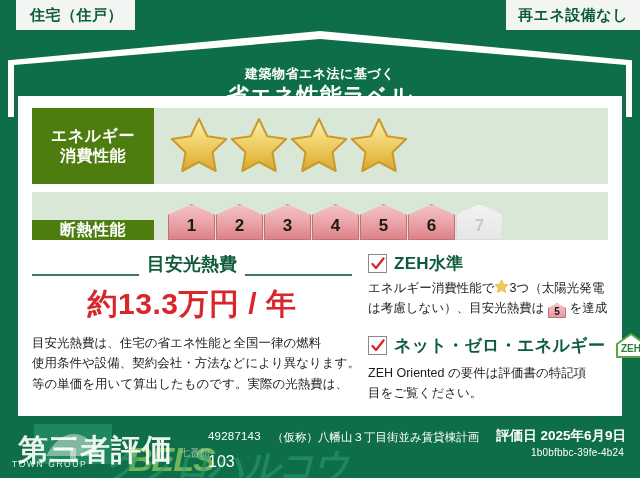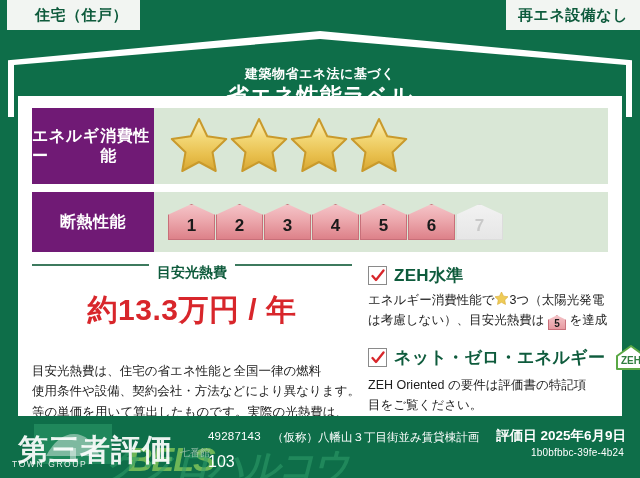--- a/index.html
+++ b/index.html
@@ -22,21 +22,21 @@
     position: absolute; top: 0;
     background: #f2f5f2;
     color: #0e5b3c;
     font-weight: bold;
     font-size: 15px;
     letter-spacing: 0.5px;
     padding: 7px 12px 8px 12px;
     line-height: 1;
     white-space: nowrap;
   }
-  #tag-left  { left: 7px;  padding-left: 28px; }
+  #tag-left  { left: 16px;  padding-left: 14px; }
   #tag-right { right: 0; }
 
   
   #roof-wrap {
     position: absolute;
     left: 8px; right: 8px; top: 31px;
     height: 86px;
   }
   #roof-shape {
     position: absolute; inset: 0;
@@ -74,30 +74,30 @@
   }
 
   
   .perf-row {
     display: flex;
     align-items: stretch;
     margin: 0 14px;
     background: #d9e7d6;
   }
   #row-energy { margin-top: 12px; height: 76px; }
-  #row-insul  { margin-top: 8px;  height: 60px; }
+  #row-insul  { margin-top: 8px;  height: 48px; align-items: flex-end; }
 
   .perf-label {
     width: 122px;
-    background: #701a75;
+    background: #4d7c0f;
     color: #fff;
     font-weight: bold;
     font-size: 16px;
     display: flex;
-    flex-direction: row;
+    flex-direction: column;
     align-items: center;
     justify-content: center;
     line-height: 1.25;
     letter-spacing: 0.5px;
     flex: none;
   }
   .perf-value {
     flex: 1;
     display: flex;
     align-items: center;
@@ -134,35 +134,35 @@
   #lower {
     display: flex;
     margin: 12px 14px 0 14px;
     height: 170px;
   }
   #col-left  { width: 330px; padding-right: 10px; }
   #col-right { flex: 1; padding-left: 6px; }
 
   
   #cost-head {
-    display: flex; align-items: flex-start;
-    color: #0e5b3c; font-weight: bold; font-size: 14px;
+    display: flex; align-items: flex-end;
+    color: #0e5b3c; font-weight: bold; font-size: 18px;
     gap: 8px;
   }
   #cost-head .rule { flex: 1; height: 2px; background: #3d7a5e; }
   #cost-amount {
     color: #d8262b;
     font-size: 30px;
     font-weight: bold;
     text-align: center;
     margin-top: 8px;
     letter-spacing: 0.5px;
   }
   #cost-note {
-    margin-top: 30px;
+    margin-top: 8px;
     font-size: 12.5px;
     line-height: 1.62;
     color: #1c1c1c;
   }
   #cost-note div { white-space: nowrap; }
 
   
   .check-item { display: flex; align-items: center; gap: 7px; }
   .checkbox {
     width: 19px; height: 19px;

